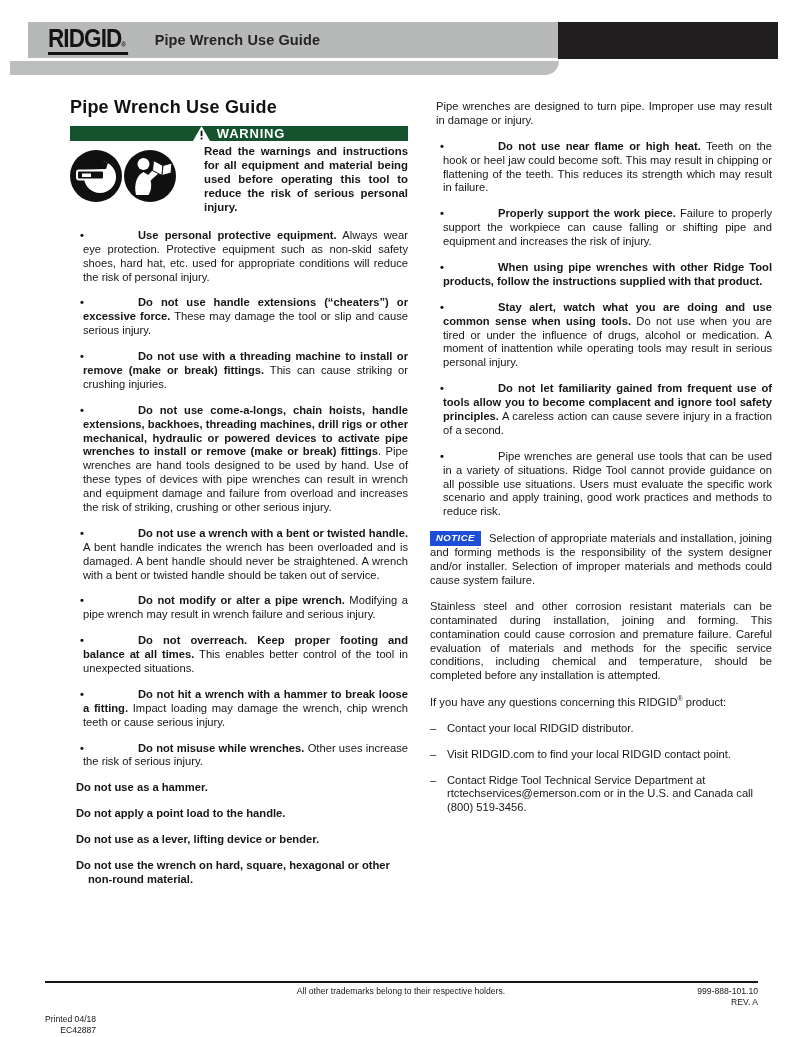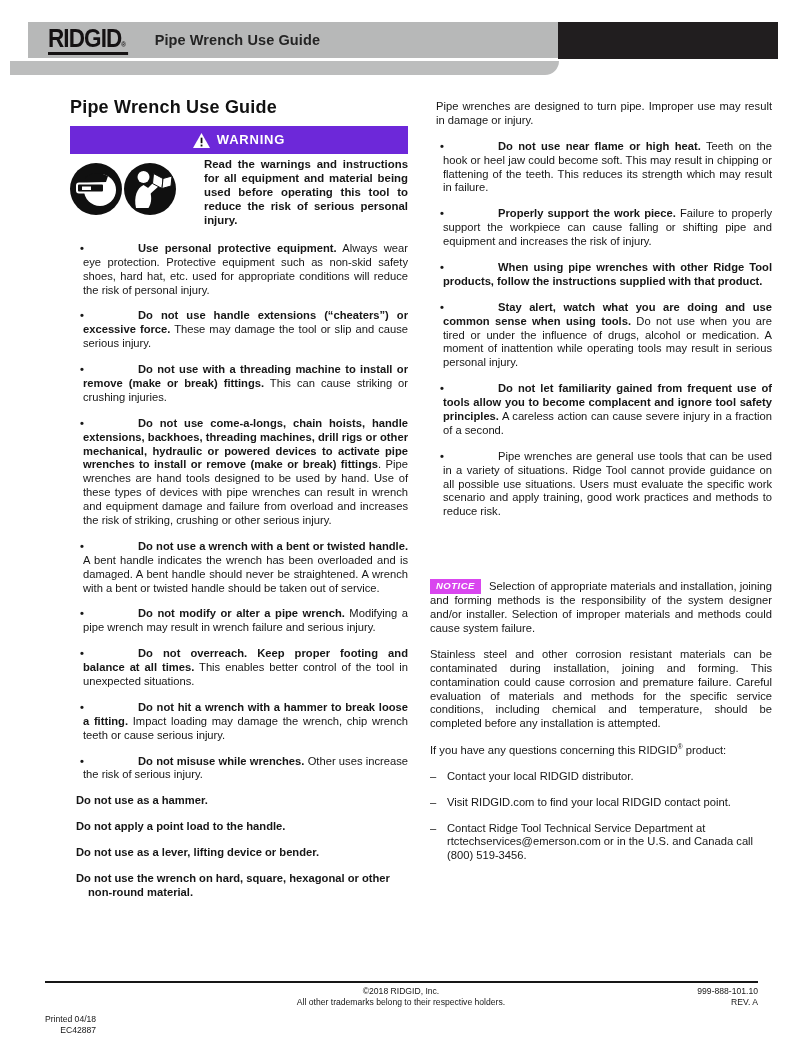--- a/index.html
+++ b/index.html
@@ -18,38 +18,38 @@
   .logo-reg{font-size:7px;vertical-align:baseline;letter-spacing:0;}
   .hdr-title{margin-left:18px;font-size:14.5px;font-weight:bold;color:#242424;letter-spacing:.1px;}
 
   
   .col-left{position:absolute;left:70px;top:96px;width:338px;}
   .col-right{position:absolute;left:430px;top:100px;width:342px;}
   .body-txt{font-size:11.2px;line-height:1.24;}
 
   .doc-title{font-size:18px;font-weight:bold;letter-spacing:.2px;margin:0 0 8px 0;color:#111;}
 
-  .warn-banner{height:28px;background:#6d28d9;color:#fff;display:flex;align-items:center;
+  .warn-banner{height:15px;background:#14532d;color:#fff;display:flex;align-items:center;
                justify-content:center;gap:7px;font-weight:bold;font-size:13px;letter-spacing:.8px;}
   .warn-row{display:flex;gap:8px;margin-top:4px;margin-bottom:14px;}
   .warn-icons{width:106px;flex:none;display:flex;gap:2px;padding-top:5px;}
   .warn-text{flex:1;font-weight:bold;font-size:11.4px;line-height:1.22;text-align:justify;margin-left:20px;}
 
   .b{position:relative;padding-left:13px;text-indent:8px;margin:0 0 12px 0;text-align:justify;}
   .b .bm{position:absolute;left:2px;top:0;font-weight:bold;}
   .b .lead{font-weight:bold;padding-left:47px;}
 
   .sr{font-weight:bold;margin:0 0 12px 6px;padding-left:12px;text-indent:-12px;text-align:left;}
 
   .intro{margin:0 0 12px 6px;text-align:justify;}
   .par{margin:0 0 12px 0;text-align:justify;}
 
-  .notice-badge{display:inline-block;background:#d946ef;color:#fff;font-style:italic;
+  .notice-badge{display:inline-block;background:#1d4ed8;color:#fff;font-style:italic;
                 font-weight:bold;font-size:9.5px;letter-spacing:.5px;padding:1px 6px 2px 6px;
-                margin-right:5px;vertical-align:1px;text-indent:0;margin-top:48px;}
+                margin-right:5px;vertical-align:1px;text-indent:0;}
 
   .d{position:relative;padding-left:17px;margin:0 0 12px 0;text-align:left;}
   .d .dm{position:absolute;left:0;top:0;}
   sup{font-size:7px;}
 
   
   .footer-rule{position:absolute;left:45px;width:713px;top:981px;border-top:2px solid #161616;}
   .footer{position:absolute;left:45px;width:713px;top:986px;font-size:8.6px;line-height:1.3;color:#161616;}
   .f-left{position:absolute;left:0;top:4px;text-align:right;margin-top:24px;}
   .f-center{position:absolute;left:106px;width:500px;top:0;text-align:center;}
@@ -137,21 +137,20 @@
     <div class="d"><span class="dm">–</span><span>Contact Ridge Tool Technical Service Department at rtctechservices@emerson.com or in the U.S. and Canada call (800) 519-3456.</span></div>
   </div>
 
   <div class="footer-rule"></div>
   <div class="footer">
     <div class="f-left">
       <div>Printed 04/18</div>
       <div>EC42887</div>
     </div>
     <div class="f-center">
-      <div>©2018 RIDGID, Inc.</div>
       <div>All other trademarks belong to their respective holders.</div>
     </div>
     <div class="f-right">
       <div>999-888-101.10</div>
       <div>REV. A</div>
     </div>
   </div>
 
 </div>
 

